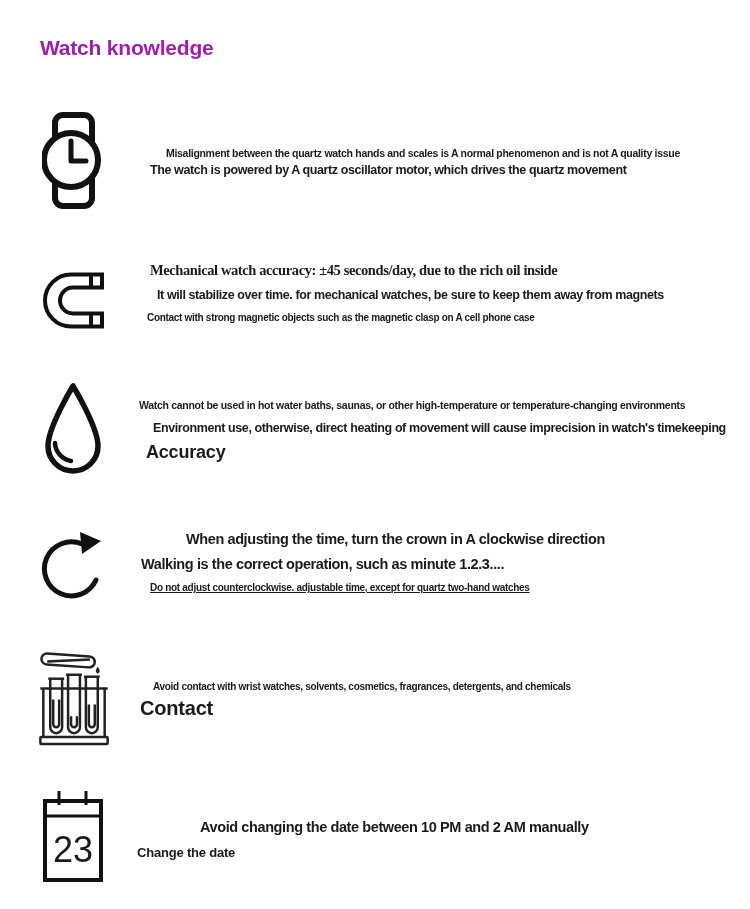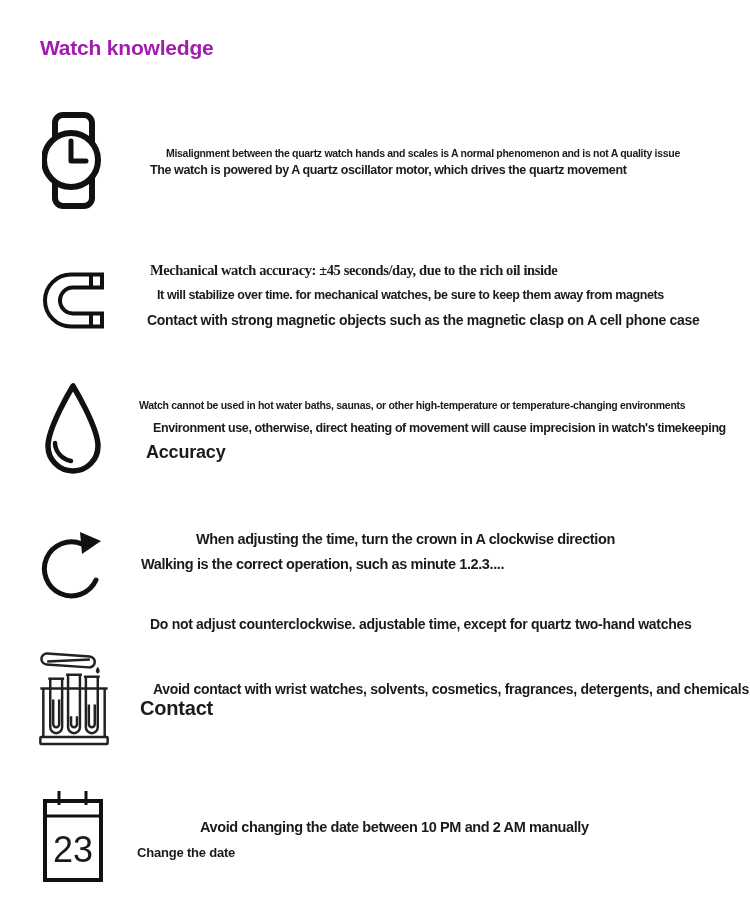--- a/index.html
+++ b/index.html
@@ -21,41 +21,41 @@
     margin: 0;
     color: #a21caf;
   }
   .line {
     position: absolute;
     white-space: nowrap;
     font-weight: 700;
     color: #1b1b1b;
   }
   .fs-tiny   { font-size: 10.5px; letter-spacing: -0.3px; }
-  .fs-small  { font-size: 14px; letter-spacing: -0.3px; }
+  .fs-small  { font-size: 10px; letter-spacing: -0.3px; }
   .fs-med    { font-size: 12.5px; letter-spacing: -0.4px; }
   .fs-large  { font-size: 14.5px; letter-spacing: -0.4px; }
   .fs-head18 { font-size: 18px;   letter-spacing: -0.2px; }
   .fs-head20 { font-size: 20px;   letter-spacing: -0.2px; }
   .fs-head13 { font-size: 13px;   letter-spacing: -0.2px; }
 
   .s1l1 { left: 166px; top: 147px; }
   .s1l2 { left: 150px; top: 163px; }
 
   .s2l1 { left: 150px; top: 262px; font-family: Liberation Serif, serif; }
   .s2l2 { left: 157px; top: 288px; }
   .s2l3 { left: 147px; top: 312px; }
 
   .s3l1 { left: 139px; top: 399px; }
   .s3l2 { left: 153px; top: 421px; }
   .s3l3 { left: 146px; top: 442px; }
 
-  .s4l1 { left: 196px; top: 531px; }
+  .s4l1 { left: 186px; top: 531px; }
   .s4l2 { left: 141px; top: 556px; }
-  .s4l3 { left: 150px; top: 616px; }
+  .s4l3 { left: 150px; top: 582px; text-decoration: underline; }
 
   .s5l1 { left: 153px; top: 681px; }
   .s5l2 { left: 140px; top: 697px; }
 
   .s6l1 { left: 200px; top: 819px; text-align: right; }
   .s6l2 { left: 137px; top: 845px; }
 
   .icon { position: absolute; }
   .icon svg { display: block; width: 100%; height: 100%; }
   .i-watch    { left: 42px; top: 112px; width: 62px; height: 97px; }

